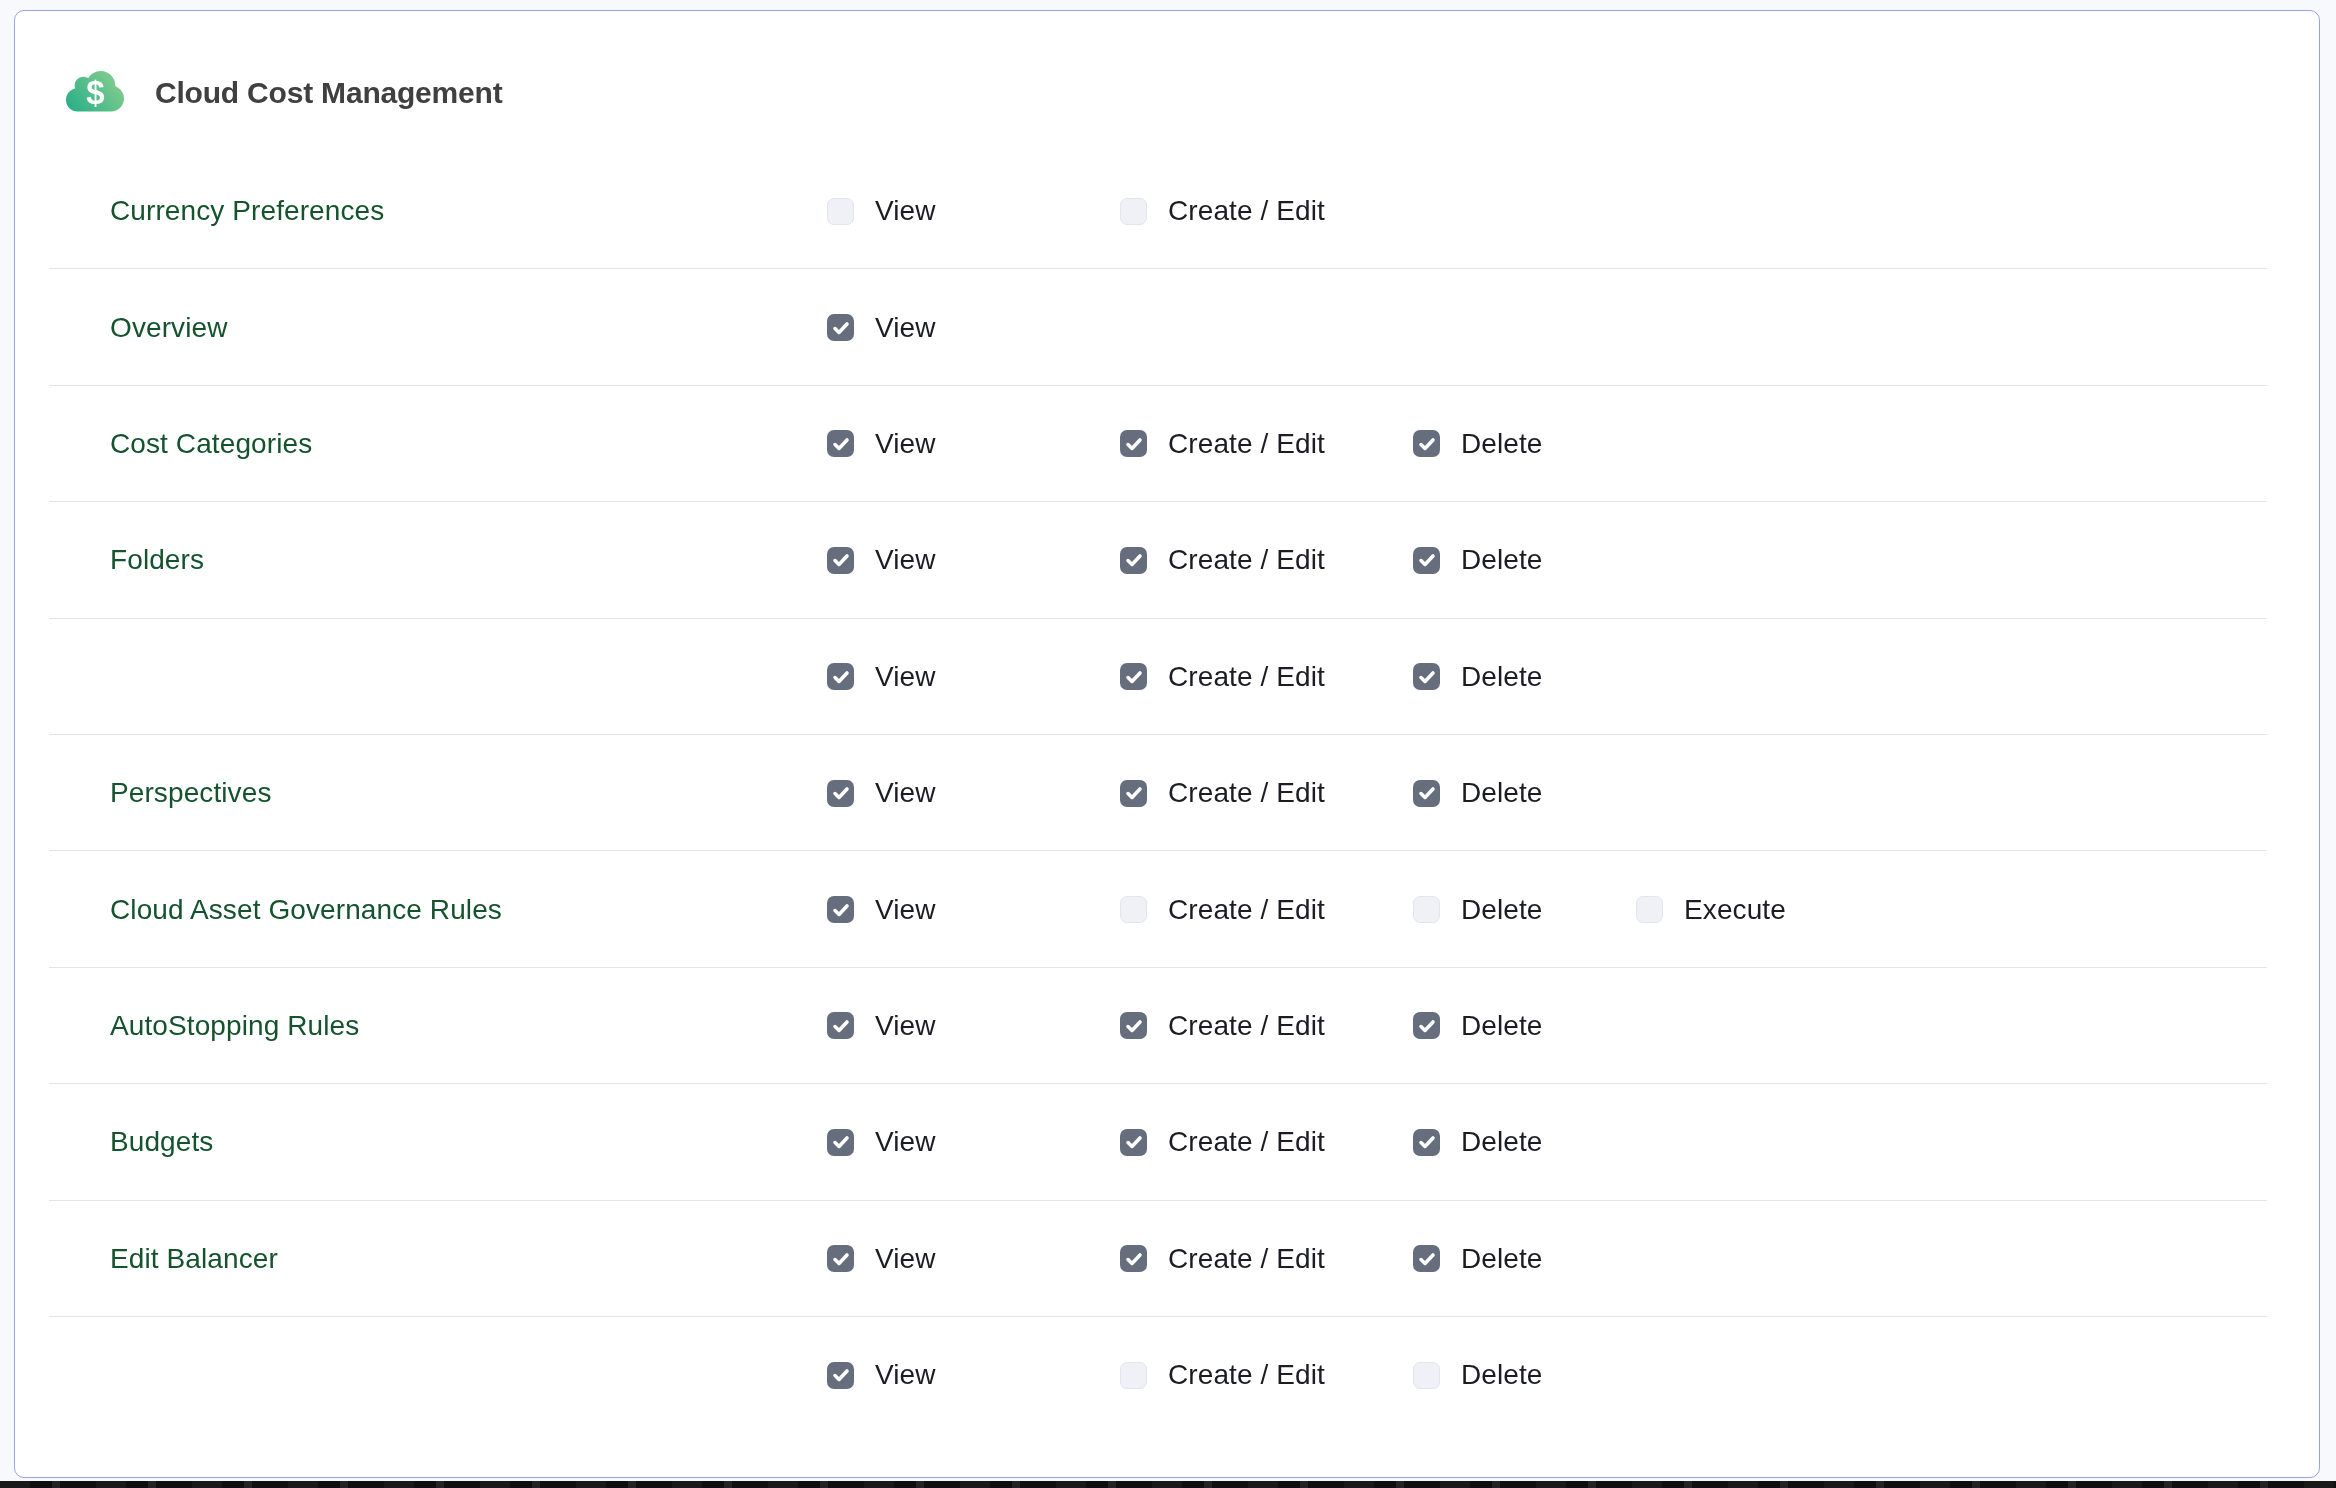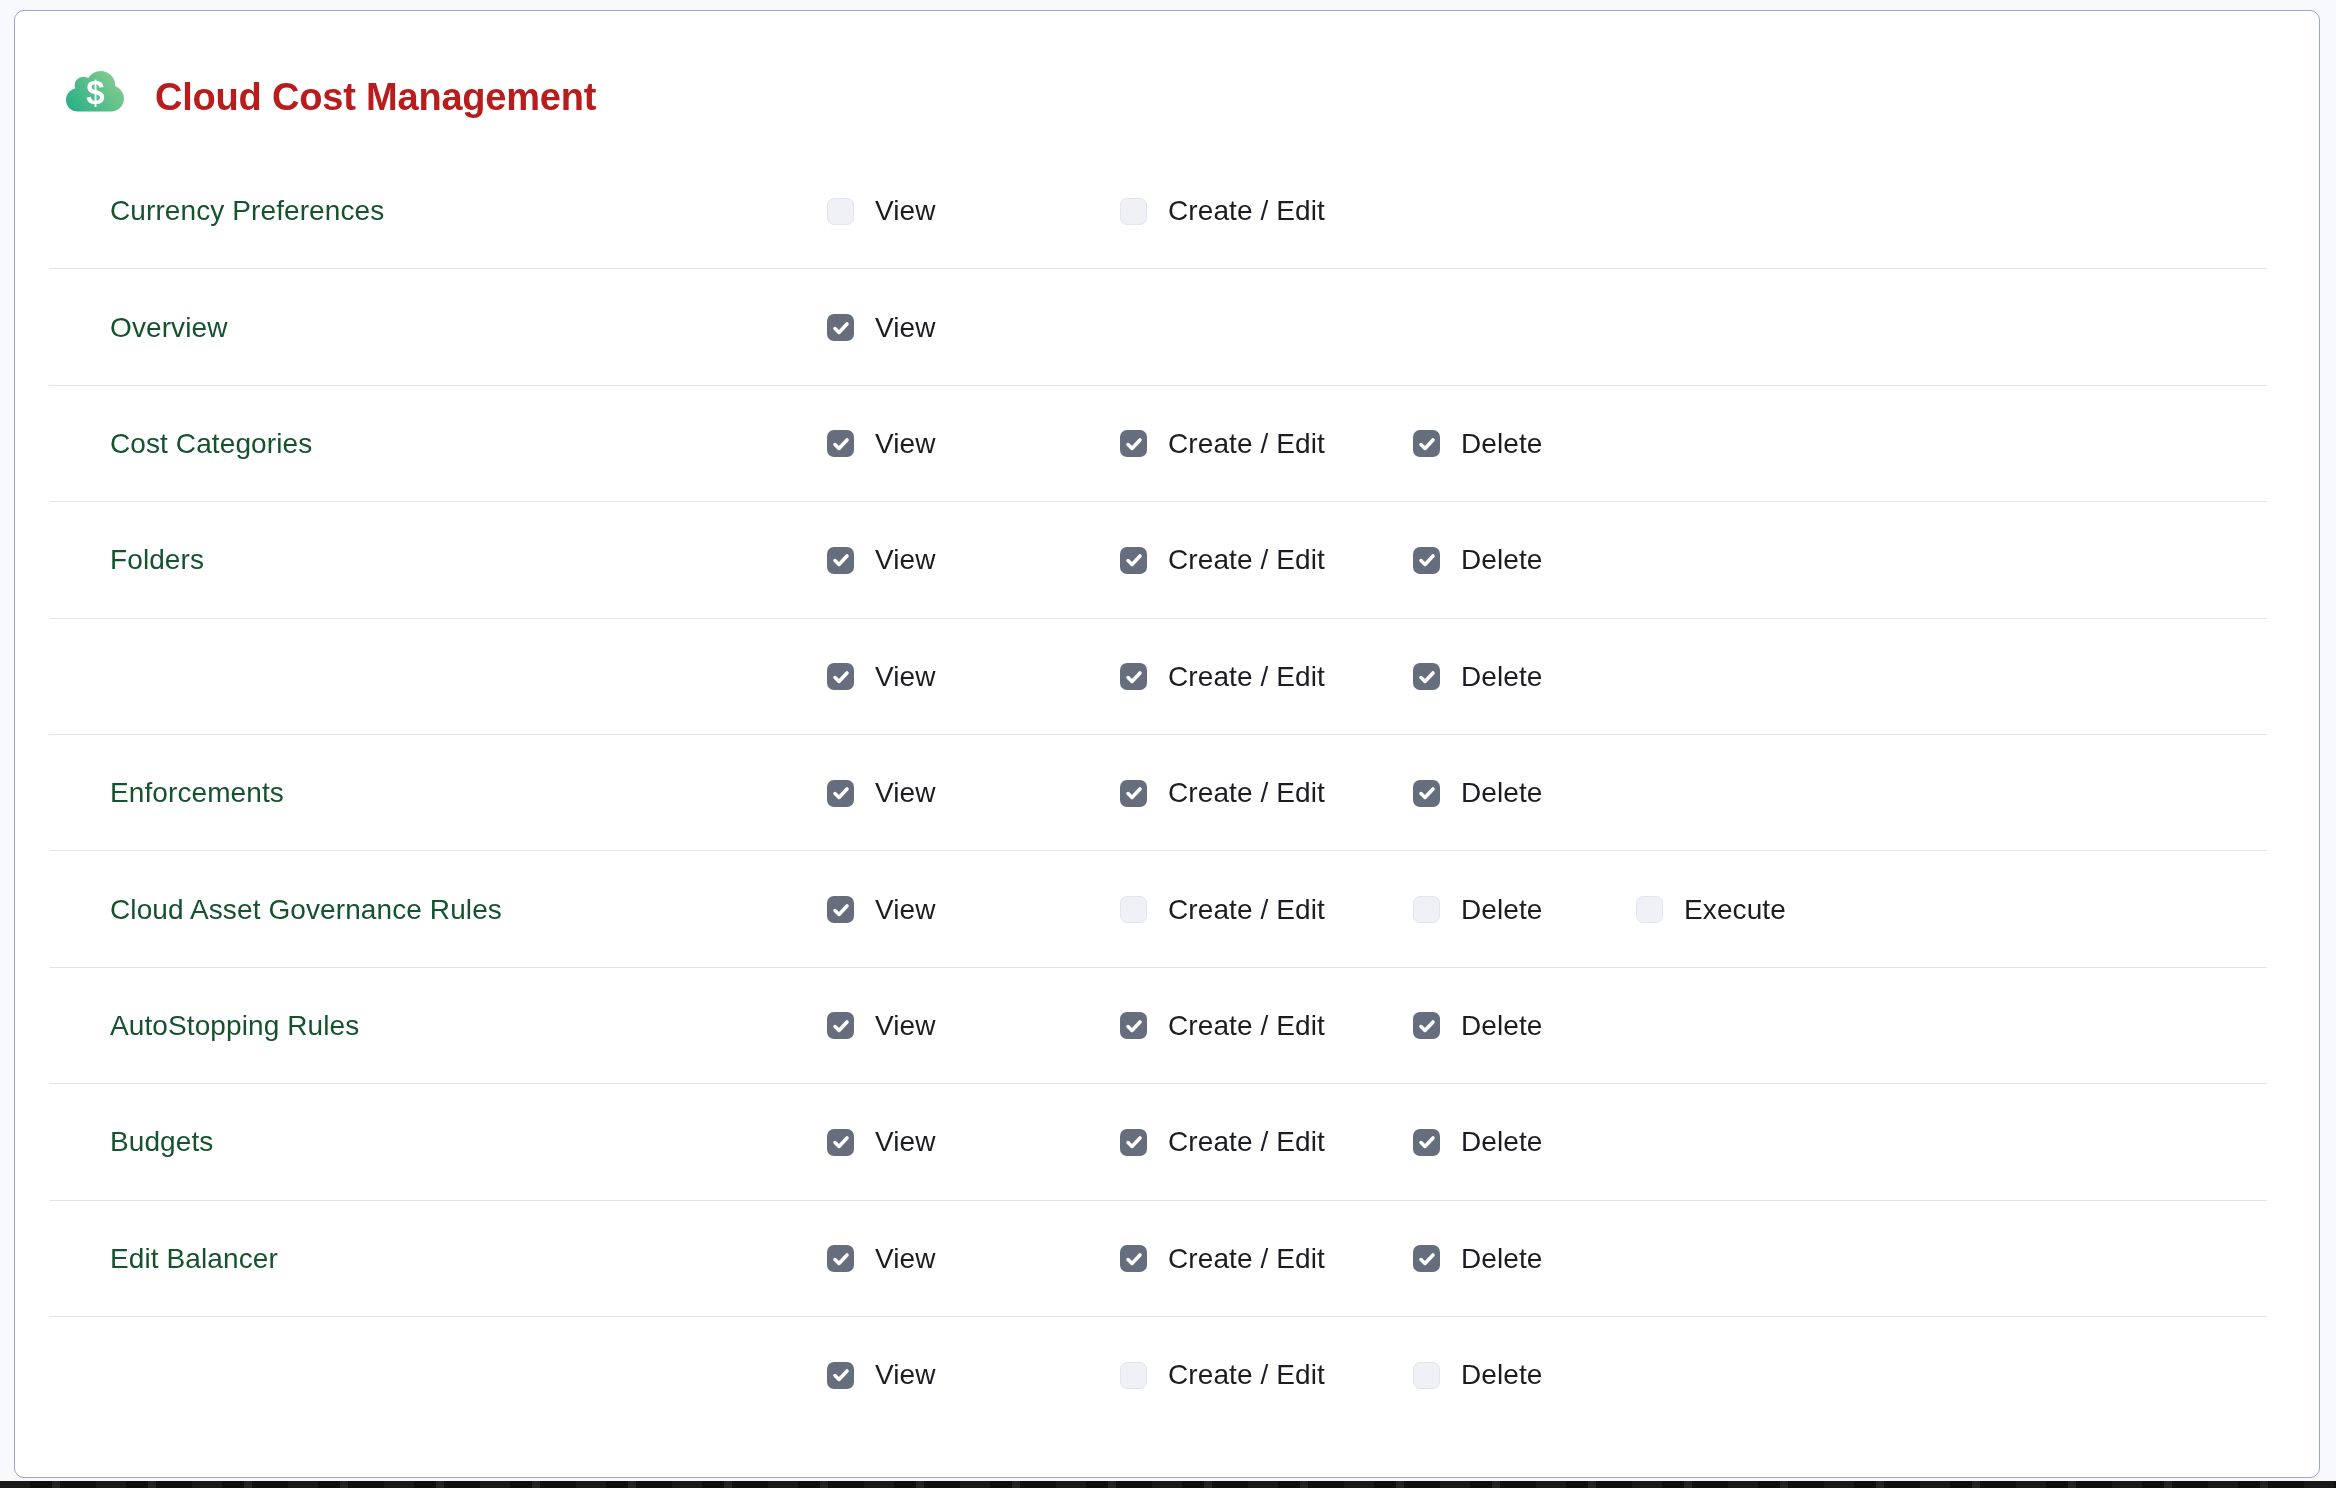--- a/index.html
+++ b/index.html
@@ -6,21 +6,21 @@
   html,body { width:2336px; height:1488px; }
   body { font-family:"Liberation Sans", sans-serif; background:#f8f9fc; position:relative; }
   .card {
     position:absolute; left:14px; top:10px; width:2306px; height:1468px;
     background:#ffffff; border:1.5px solid #9aa1e6; border-radius:10px;
   }
   .card-header { position:absolute; left:0; top:0; height:142px; width:100%; }
   .module-icon { position:absolute; left:51px; top:57px; width:58px; height:46px; }
   .card-title {
     position:absolute; left:140px; top:65px;
-    font-size:38px; font-weight:700; color:#b91c1c; letter-spacing:-0.2px;
+    font-size:30px; font-weight:700; color:#404040; letter-spacing:-0.2px;
   }
   .rows { position:absolute; left:0; top:142px; width:100%; }
   .row { position:relative; height:116.4px; }
   .row .divider {
     position:absolute; left:34px; right:52px; bottom:0; height:1px; background:#e4e4e8;
   }
   .row:last-child .divider { display:none; }
   .row-label {
     position:absolute; left:95px; top:50%; transform:translateY(-50%);
     font-size:28px; color:#14532d; letter-spacing:0.1px;
@@ -163,21 +163,21 @@
         <div class="perm col-2">
           <span class="checkbox checked">
             <svg width="20" height="20" viewBox="0 0 14 14">
               <path d="M2.8 7.4 L5.6 10.1 L11.2 4.2" stroke="#fff" stroke-width="2.5" fill="none" stroke-linecap="round" stroke-linejoin="round"></path>
             </svg>
           </span>
           <span class="perm-label">Delete</span>
         </div>
       </div>
       <div class="row">
-      <div class="row-label">Enforcements</div>
+      <div class="row-label">Perspectives</div>
       <div class="divider"></div>
     <div class="perm col-0">
           <span class="checkbox checked">
             <svg width="20" height="20" viewBox="0 0 14 14">
               <path d="M2.8 7.4 L5.6 10.1 L11.2 4.2" stroke="#fff" stroke-width="2.5" fill="none" stroke-linecap="round" stroke-linejoin="round"></path>
             </svg>
           </span>
           <span class="perm-label">View</span>
         </div>
         <div class="perm col-1">

